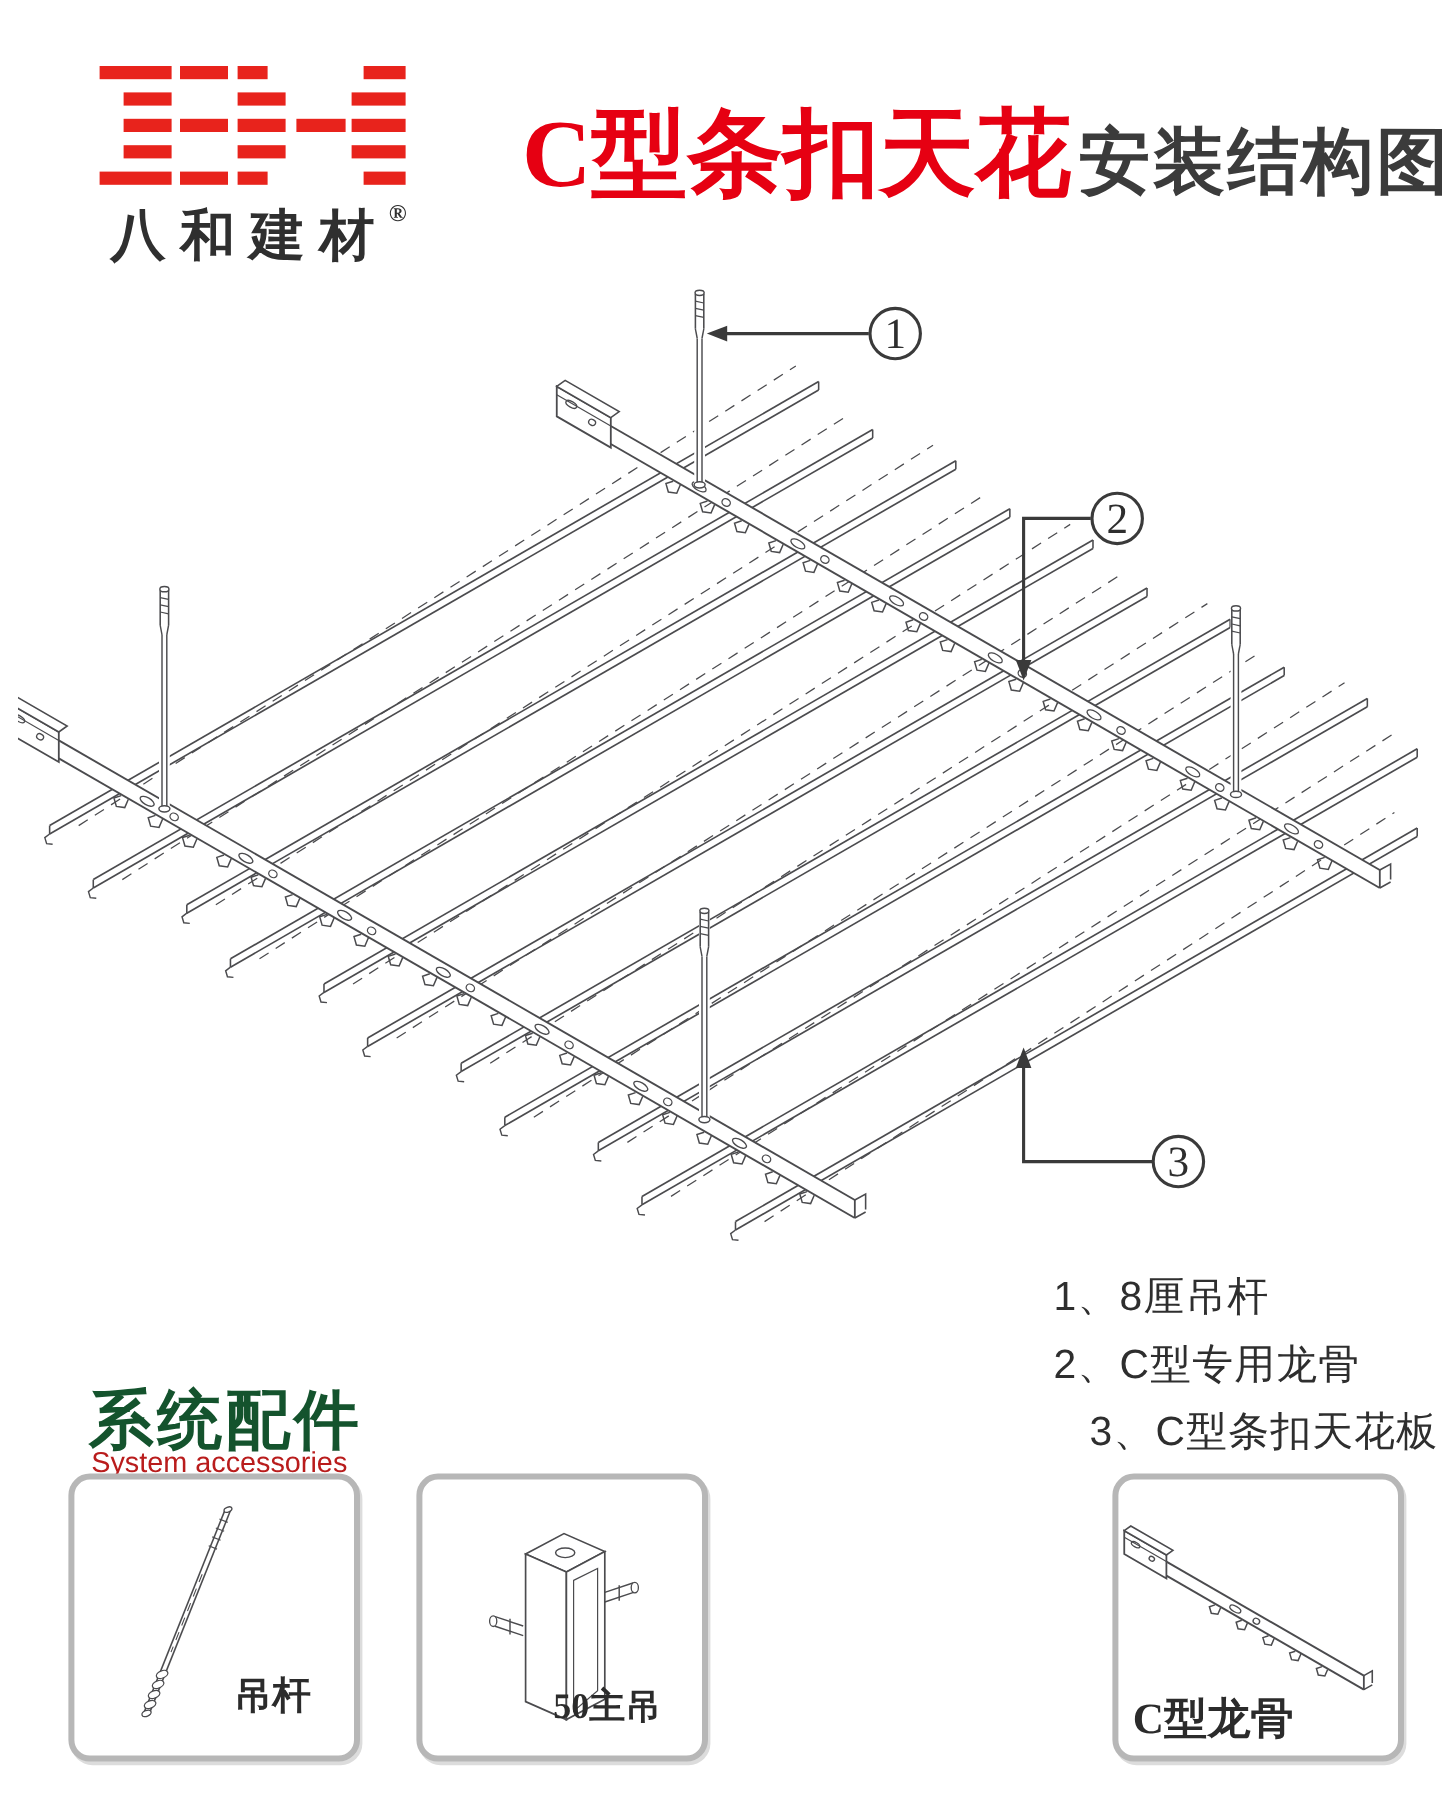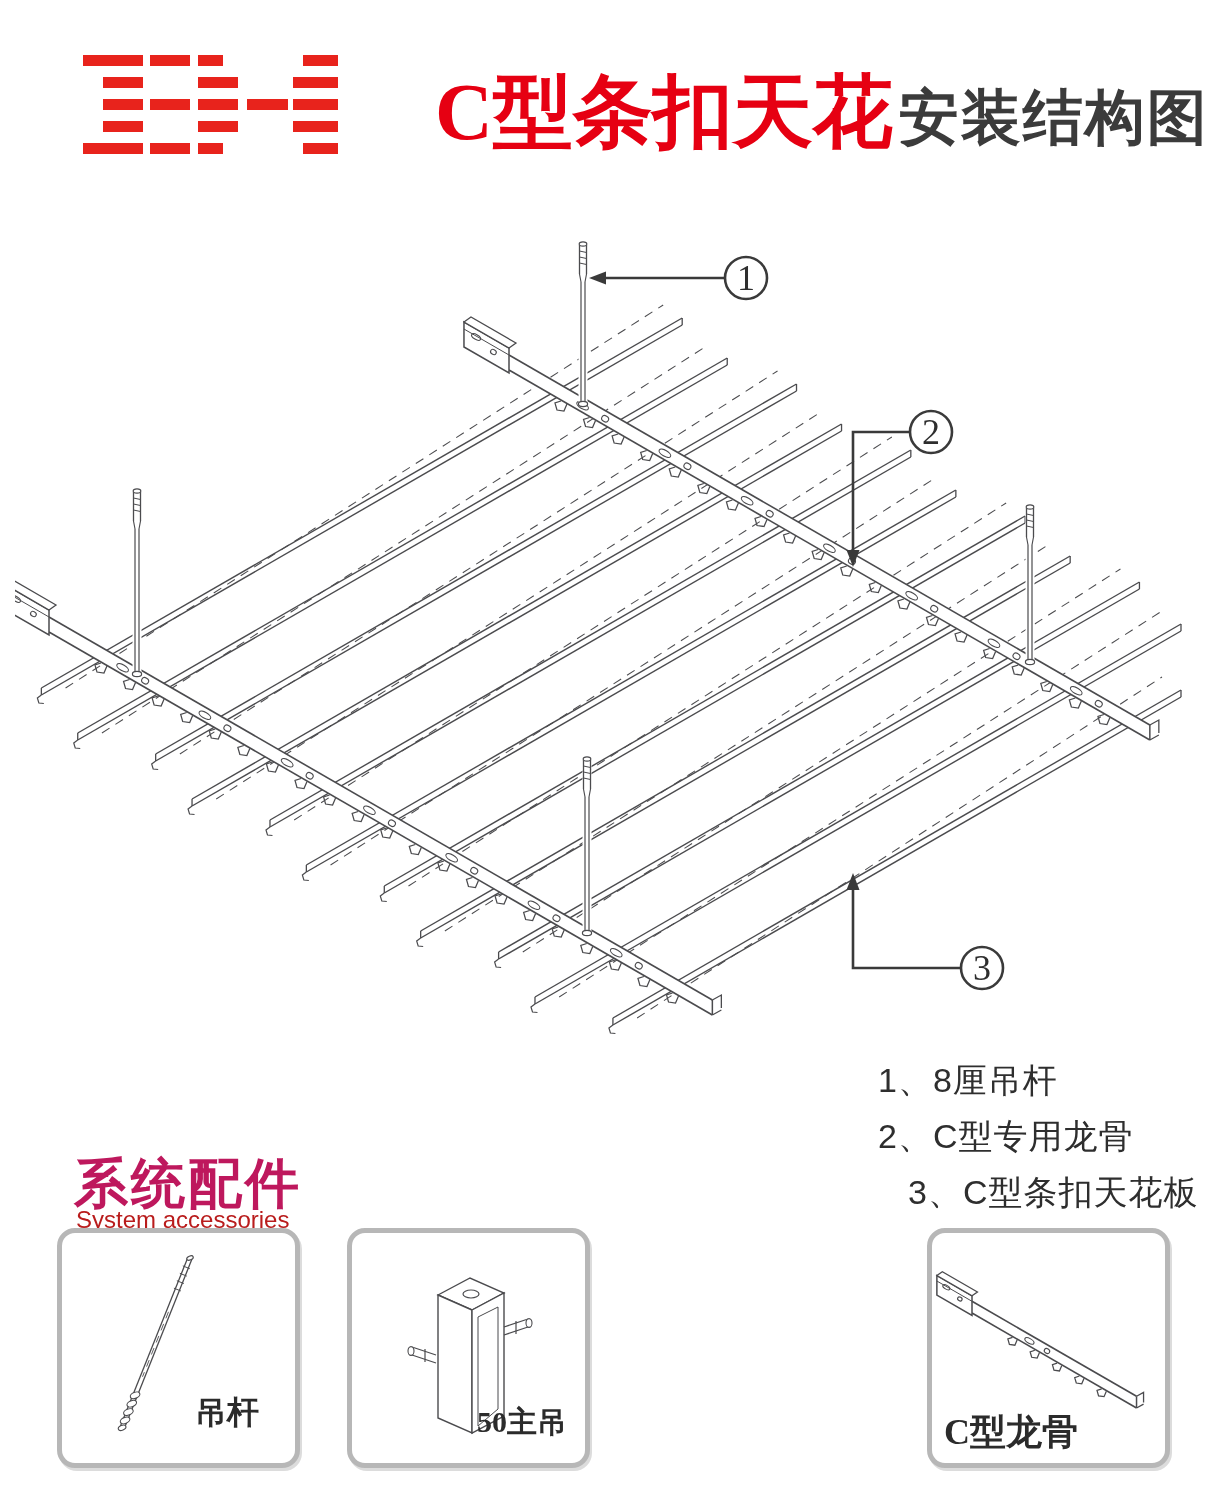--- a/index.html
+++ b/index.html
@@ -6,31 +6,31 @@
   .page{position:relative;width:1205px;height:1500px;background:#fff;overflow:hidden;
         font-family:"Liberation Sans",sans-serif;color:#303030;}
   
   .logo-mark{position:absolute;left:80px;top:50px;width:265px;height:115px;}
   .logo-bar{position:absolute;height:11px;background:#e8231c;}
   .logo-text{position:absolute;left:92px;top:166px;font-family:"Liberation Serif",serif;
              font-weight:bold;font-size:46px;letter-spacing:12px;color:#2f2f2f;white-space:nowrap;}
   .logo-text sup{font-size:20px;letter-spacing:0;vertical-align:28px;}
   
   .title{position:absolute;left:435px;top:72px;display:flex;align-items:flex-end;white-space:nowrap;}
-  .title-red{font-family:"Liberation Serif",serif;font-weight:bold;font-size:80px;line-height:1;color:#e60012;}
+  .title-red{font-family:"Liberation Serif",serif;font-weight:bold;font-size:80px;line-height:1;color:#e60012;margin-top:17px;}
   .title-black{font-family:"Liberation Sans",sans-serif;font-weight:bold;font-size:60px;line-height:1;
                color:#3b3b3b;margin-left:6px;margin-bottom:4px;letter-spacing:2px;}
   
   .diagram-svg{position:absolute;left:15px;top:230px;}
   .legend{position:absolute;left:878px;top:1058px;width:330px;font-size:34px;color:#2e2e2e;}
   .legend-item{margin-bottom:10px;white-space:nowrap;letter-spacing:1px;}
   .legend-item.indent{margin-left:30px;margin-top:4px;}
   
   .acc-heading{position:absolute;left:74px;top:1148px;font-size:54px;font-weight:bold;
-               color:#be185d;letter-spacing:3px;}
+               color:#14532d;letter-spacing:3px;}
   .acc-subheading{position:absolute;left:76px;top:1206px;font-size:24px;color:#b91c1c;}
   .acc-box{position:absolute;top:1228px;width:233px;height:230px;border:5px solid #b7b7b7;
            border-radius:18px;background:#fff;box-shadow:2px 3px 0 #dcdcdc;}
   .acc-box svg{position:absolute;left:0;top:0;}
   .acc-label{position:absolute;font-family:"Liberation Serif",serif;font-weight:bold;
              font-size:30px;color:#2b2b2b;white-space:nowrap;}
 </style>
 </head>
 <body>
 
@@ -50,20 +50,21 @@
       <div class="logo-bar" style="left: 167px; top: 49px; width: 41px;"></div>
       <div class="logo-bar" style="left: 213px; top: 49px; width: 45px;"></div>
       <div class="logo-bar" style="left: 23px; top: 71px; width: 40px;"></div>
       <div class="logo-bar" style="left: 118px; top: 71px; width: 40px;"></div>
       <div class="logo-bar" style="left: 213px; top: 71px; width: 45px;"></div>
       <div class="logo-bar" style="left: 3px; top: 93px; width: 60px;"></div>
       <div class="logo-bar" style="left: 70px; top: 93px; width: 40px;"></div>
       <div class="logo-bar" style="left: 118px; top: 93px; width: 25px;"></div>
       <div class="logo-bar" style="left: 223px; top: 93px; width: 35px;"></div>
     </div>
+  <div class="logo-text"><span>八和建材</span><sup>®</sup></div>
 
   <div class="title">
     <span class="title-red">C型条扣天花</span>
     <span class="title-black">安装结构图</span>
   </div>
 
   <svg class="diagram-svg" width="1180" height="860" viewBox="0 0 1180 860">
     <g id="gen-structure">
         <g>
           <line x1="26.360000000000014" y1="458" x2="667.2" y2="88" stroke="#4b4b4e" stroke-width="1.4"></line>
@@ -331,21 +332,21 @@
         <polygon points="126,84 146,74 146,176 126,193" fill="none" stroke="#4b4b4e" stroke-width="1"></polygon>
         <line x1="84" y1="122" x2="60" y2="114" stroke="#4b4b4e" stroke-width="1.2"></line>
         <line x1="84" y1="130" x2="60" y2="122" stroke="#4b4b4e" stroke-width="1.2"></line>
         <ellipse cx="59" cy="118" rx="3" ry="4.4" fill="#fff" stroke="#4b4b4e" stroke-width="1.1"></ellipse>
         <line x1="73" y1="116" x2="73" y2="129" stroke="#4b4b4e" stroke-width="1.2"></line>
         <line x1="152" y1="94" x2="176" y2="86" stroke="#4b4b4e" stroke-width="1.2"></line>
         <line x1="152" y1="102" x2="176" y2="94" stroke="#4b4b4e" stroke-width="1.2"></line>
         <ellipse cx="177" cy="90" rx="3" ry="4.4" fill="#fff" stroke="#4b4b4e" stroke-width="1.1"></ellipse>
         <line x1="164" y1="88" x2="164" y2="101" stroke="#4b4b4e" stroke-width="1.2"></line>
       </svg>
-    <div class="acc-label" style="right:18px;bottom:20px">50主吊</div>
+    <div class="acc-label" style="right:34px;bottom:20px">50主吊</div>
   </div>
   <div class="acc-box" style="left:927px">
     <svg width="223" height="220" viewBox="0 0 223 220" id="accCRail">
         <polygon points="40,80 204.54,175 204.54,163.3 40,68.3" fill="#fff" stroke="none"></polygon>
         <line x1="40" y1="80" x2="204.54" y2="175" stroke="#4b4b4e" stroke-width="1.6"></line>
         <line x1="40" y1="68.3" x2="204.54" y2="163.3" stroke="#4b4b4e" stroke-width="1.6"></line>
         <path d="M 80.5288 104.4 l -4.68 1.56 l 1.56 5.46 l 5.46 0.78 l 2.34 -5.46" fill="none" stroke="#4b4b4e" stroke-width="1.25"></path>
         <path d="M 102.81964 117.27000000000001 l -4.68 1.56 l 1.56 5.46 l 5.46 0.78 l 2.34 -5.46" fill="none" stroke="#4b4b4e" stroke-width="1.25"></path>
         <path d="M 125.11048 130.14 l -4.68 1.56 l 1.56 5.46 l 5.46 0.78 l 2.34 -5.46" fill="none" stroke="#4b4b4e" stroke-width="1.25"></path>
         <path d="M 147.40132 143.01 l -4.68 1.56 l 1.56 5.46 l 5.46 0.78 l 2.34 -5.46" fill="none" stroke="#4b4b4e" stroke-width="1.25"></path>

